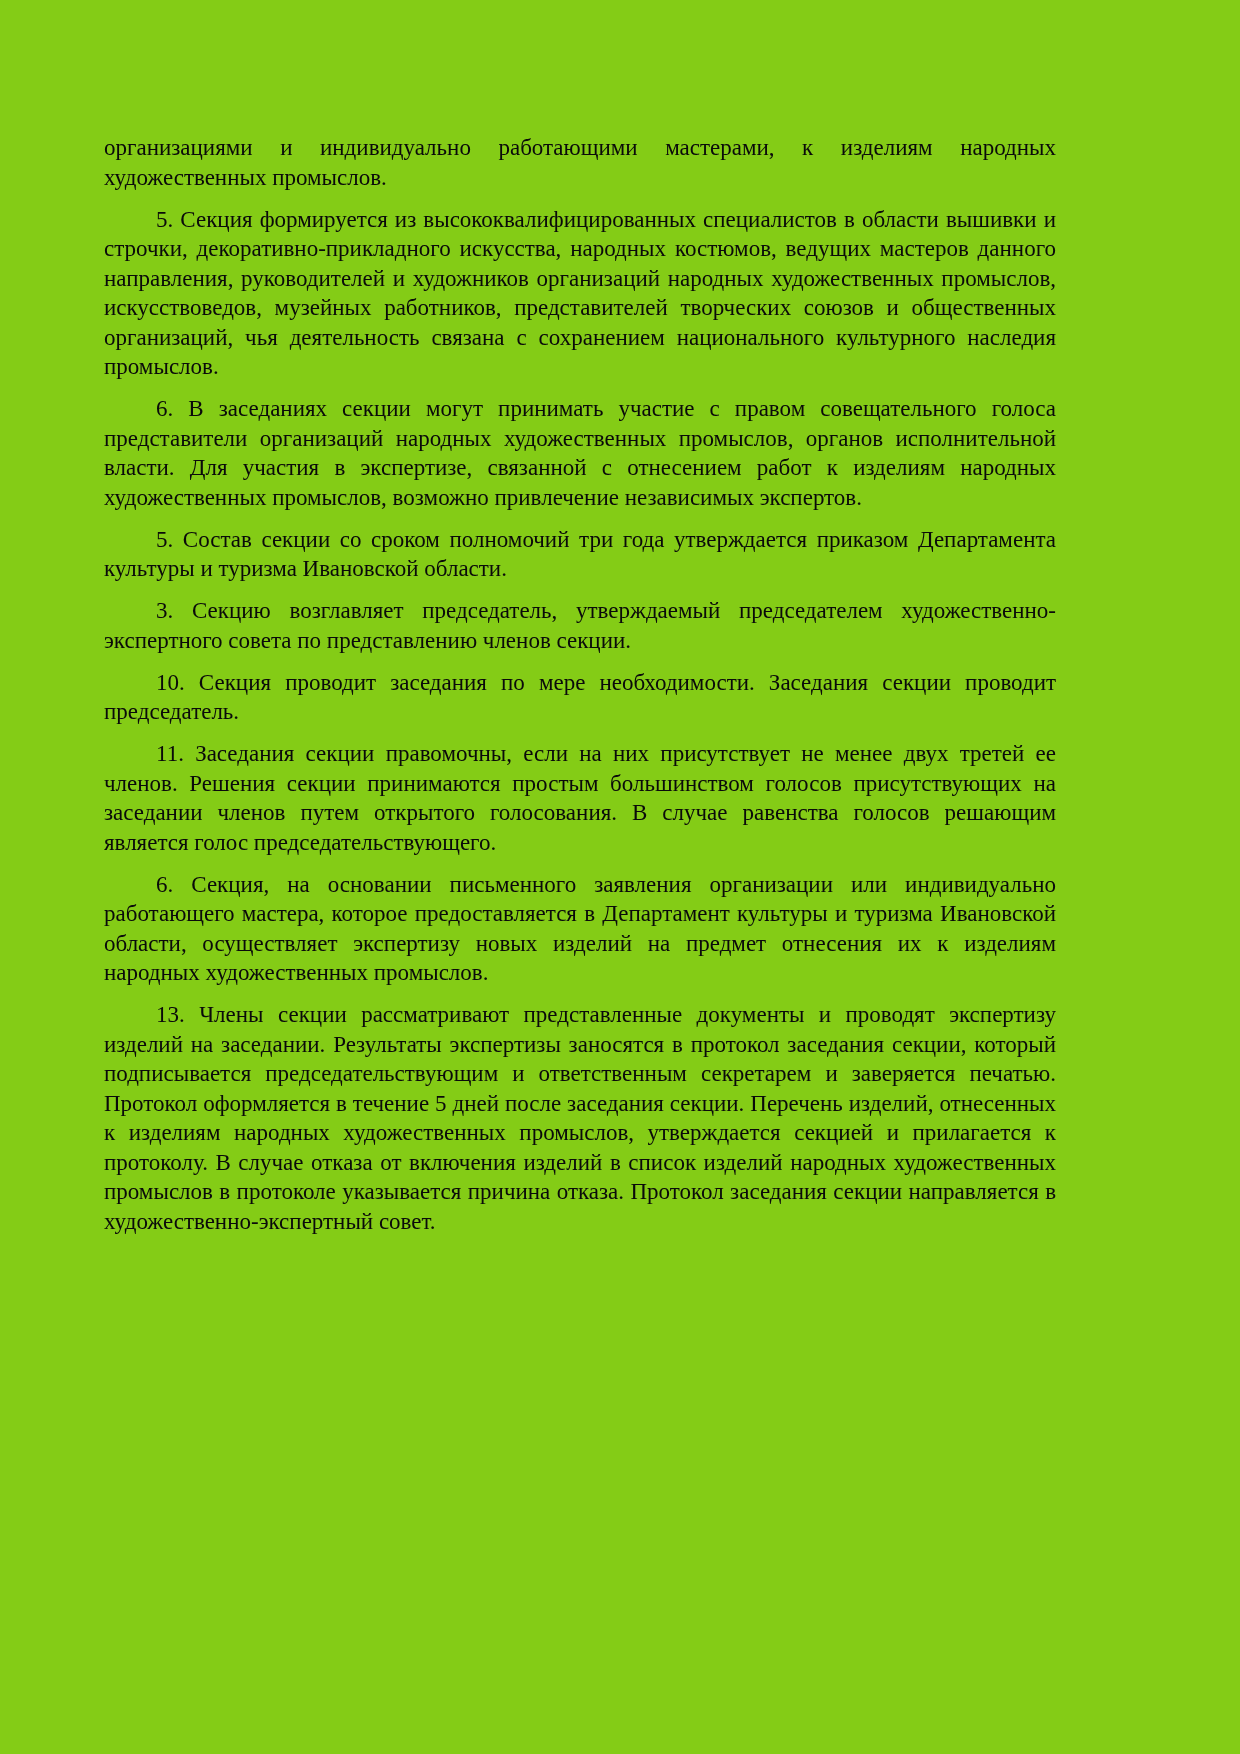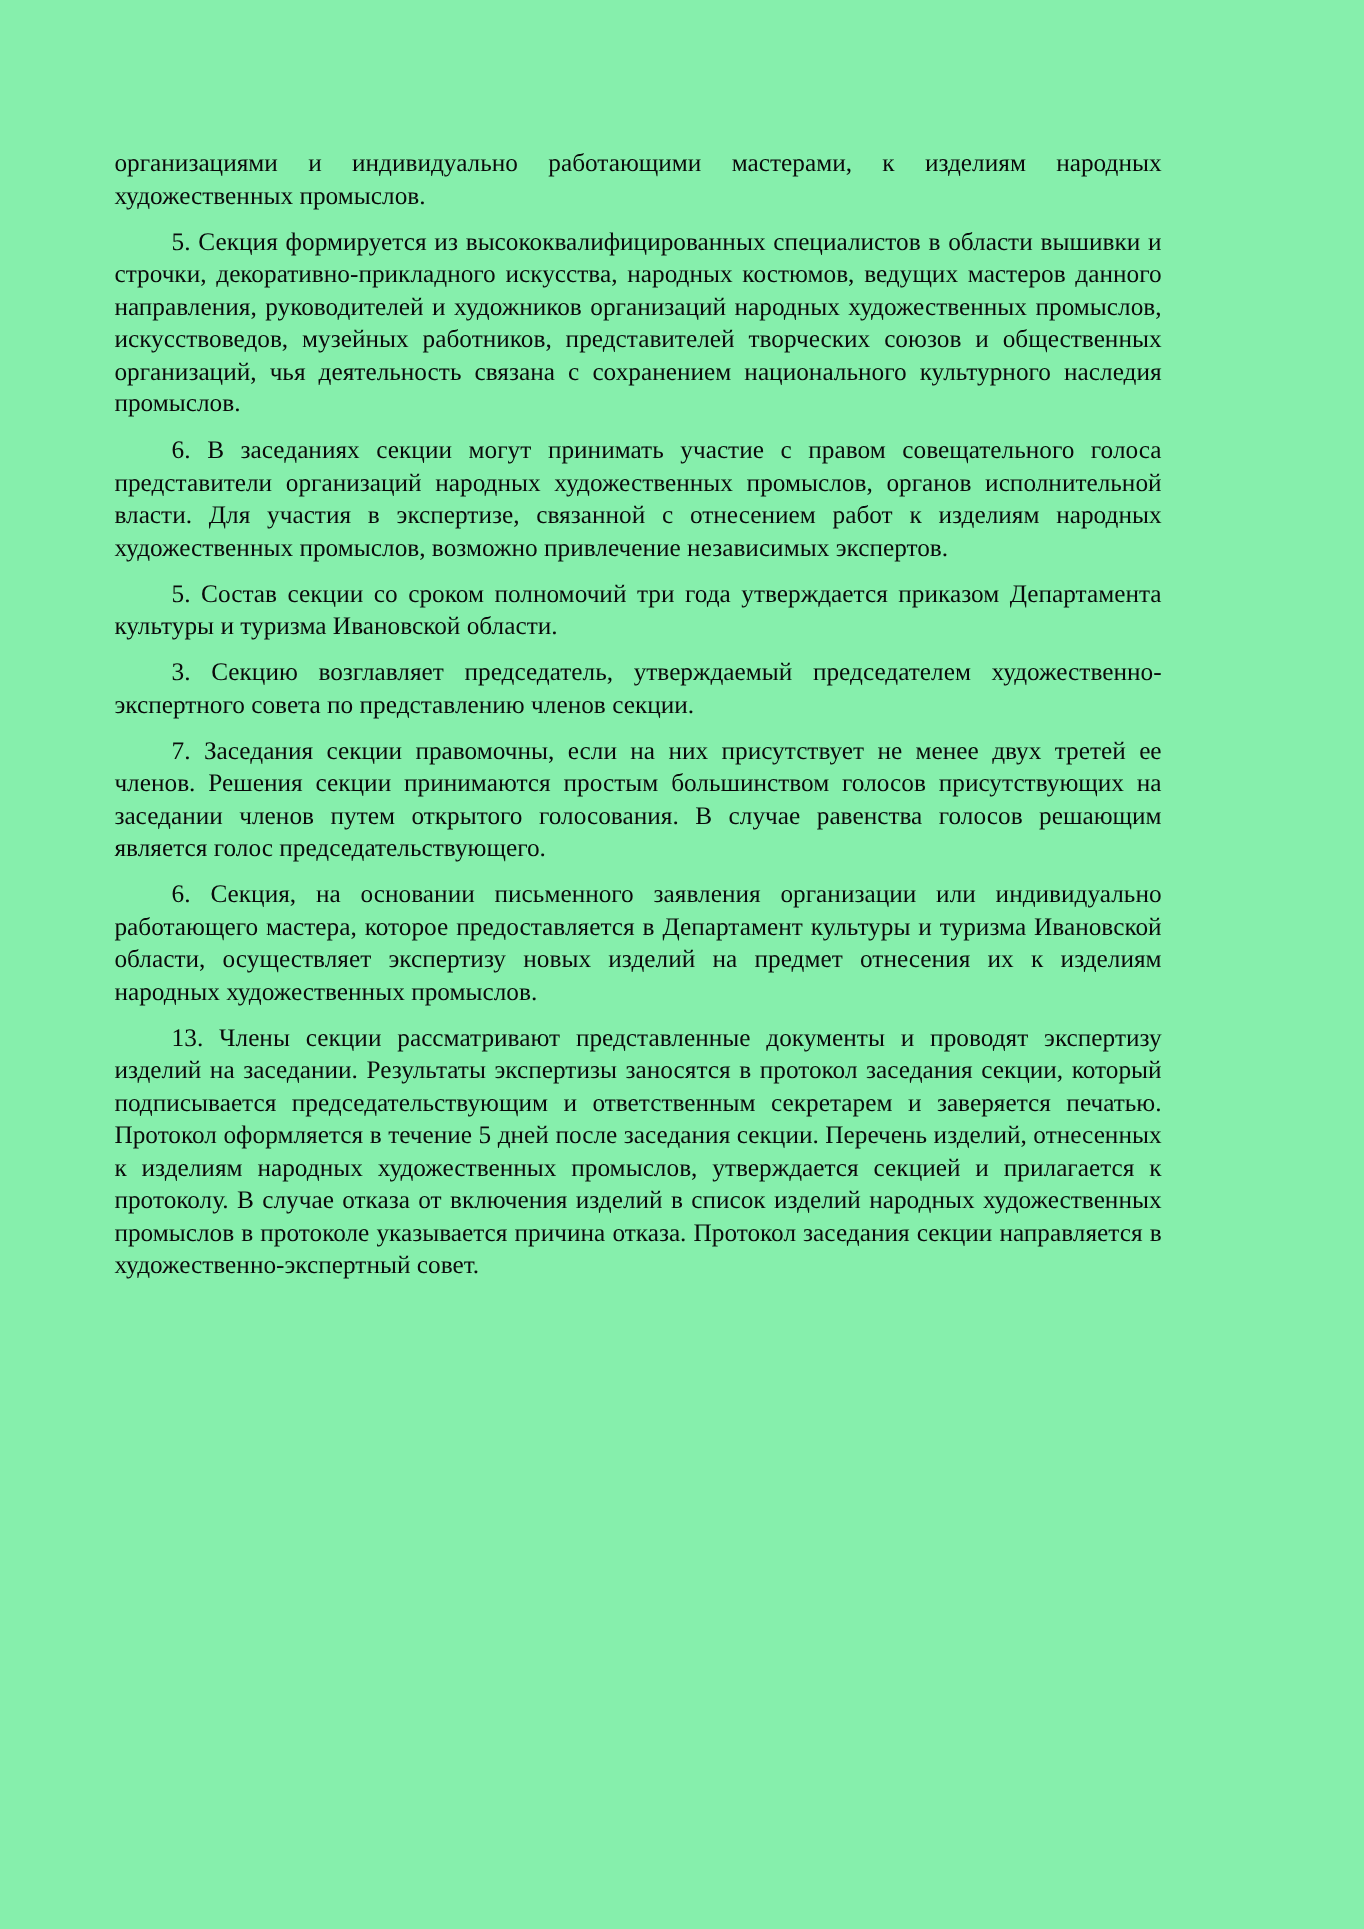--- a/index.html
+++ b/index.html
@@ -5,21 +5,21 @@
   html, body {
     margin: 0;
     padding: 0;
     background: #ffffff;
   }
   .page {
     position: relative;
     width: 1240px;
     height: 1754px;
     margin: 0 auto;
-    background: #86efac;
+    background: #84cc16;
     box-sizing: border-box;
     padding: 133px 184px 60px 104px;
     overflow: hidden;
   }
   .doc-body {
     font-family: "Liberation Serif", "DejaVu Serif", serif;
     font-size: 23px;
     line-height: 29.5px;
     color: #0a0a0a;
   }
@@ -38,17 +38,18 @@
 </head>
 <body>
 
 <div class="page">
   <div class="doc-body">
       <p>организациями и индивидуально работающими мастерами, к изделиям народных художественных промыслов.</p>
       <p class="indent">5. Секция формируется из высококвалифицированных специалистов в области вышивки и строчки, декоративно-прикладного искусства, народных костюмов, ведущих мастеров данного направления, руководителей и художников организаций народных художественных промыслов, искусствоведов, музейных работников, представителей творческих союзов и общественных организаций, чья деятельность связана с сохранением национального культурного наследия промыслов.</p>
       <p class="indent">6. В заседаниях секции могут принимать участие с правом совещательного голоса представители организаций народных художественных промыслов, органов исполнительной власти. Для участия в экспертизе, связанной с отнесением работ к изделиям народных художественных промыслов, возможно привлечение независимых экспертов.</p>
       <p class="indent">5. Состав секции со сроком полномочий три года утверждается приказом Департамента культуры и туризма Ивановской области.</p>
       <p class="indent">3. Секцию возглавляет председатель, утверждаемый председателем художественно-экспертного совета по представлению членов секции.</p>
-      <p class="indent">7. Заседания секции правомочны, если на них присутствует не менее двух третей ее членов. Решения секции принимаются простым большинством голосов присутствующих на заседании членов путем открытого голосования. В случае равенства голосов решающим является голос председательствующего.</p>
+      <p class="indent">10. Секция проводит заседания по мере необходимости. Заседания секции проводит председатель.</p>
+      <p class="indent">11. Заседания секции правомочны, если на них присутствует не менее двух третей ее членов. Решения секции принимаются простым большинством голосов присутствующих на заседании членов путем открытого голосования. В случае равенства голосов решающим является голос председательствующего.</p>
       <p class="indent">6. Секция, на основании письменного заявления организации или индивидуально работающего мастера, которое предоставляется в Департамент культуры и туризма Ивановской области, осуществляет экспертизу новых изделий на предмет отнесения их к изделиям народных художественных промыслов.</p>
       <p class="indent">13. Члены секции рассматривают представленные документы и проводят экспертизу изделий на заседании. Результаты экспертизы заносятся в протокол заседания секции, который подписывается председательствующим и ответственным секретарем и заверяется печатью. Протокол оформляется в течение 5 дней после заседания секции. Перечень изделий, отнесенных к изделиям народных художественных промыслов, утверждается секцией и прилагается к протоколу. В случае отказа от включения изделий в список изделий народных художественных промыслов в протоколе указывается причина отказа. Протокол заседания секции направляется в художественно-экспертный совет.</p>
     </div>
 </div>
 
 </body></html>

